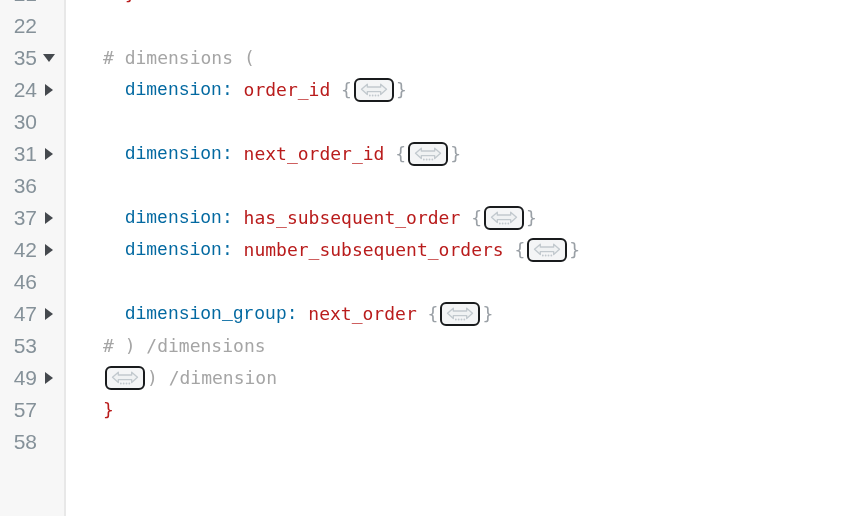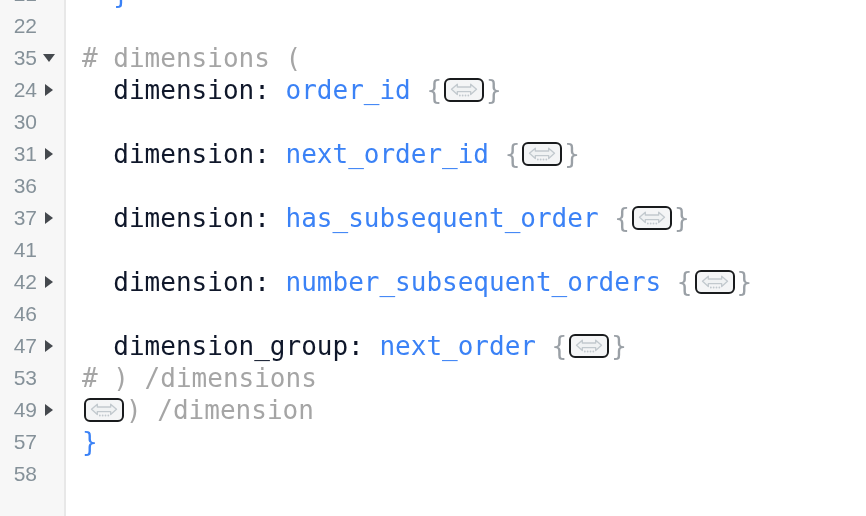--- a/index.html
+++ b/index.html
@@ -65,29 +65,30 @@
     border-top: 8px solid #45494e;
   }
   .fold-arrow .tri-right {
     width: 0; height: 0;
     border-top: 6px solid transparent;
     border-bottom: 6px solid transparent;
     border-left: 8px solid #45494e;
   }
   .code-content {
     padding-left: 16px;
-    font-size: 26px;
+    font-size: 18px;
     color: #3e4347;
     display: flex;
     align-items: center;
     white-space: pre;
+    margin-left: 21px;
   }
-  .tok-plain   { color: #3b82f6; }
+  .tok-plain   { color: #b91c1c; }
   .tok-comment { color: #a5a5a5; }
-  .tok-keyword { color: #0f172a; }
+  .tok-keyword { color: #0369a1; font-family: Liberation Mono, monospace; }
   .tok-brace   { color: #9aa0a6; }
   .fold-pill {
     display: inline-flex;
     align-items: center;
     justify-content: center;
     width: 36px;
     height: 20px;
     background: #f4f5f6;
     border: 2px solid #191b1d;
     border-radius: 6px;
@@ -121,21 +122,20 @@
               <circle cx="23.2" cy="16.6" r="1.1" fill="#c2c9ce"></circle>
             </svg></span><span class="tok-brace">}</span></div></div>
       <div class="line-row"><div class="gutter-cell"><span class="line-number">36</span><span class="fold-arrow"></span></div><div class="code-content"></div></div>
       <div class="line-row"><div class="gutter-cell"><span class="line-number">37</span><span class="fold-arrow"><span class="tri-right"></span></span></div><div class="code-content"><span class="tok-plain">  </span><span class="tok-keyword">dimension:</span><span class="tok-plain"> has_subsequent_order </span><span class="tok-brace">{</span><span class="fold-pill"><svg width="30" height="18" viewBox="0 0 36 20" xmlns="http://www.w3.org/2000/svg">
               <path d="M3,9.2 L10,3 L10,6.4 L26,6.4 L26,3 L33,9.2 L26,15.4 L26,12 L10,12 L10,15.4 Z" fill="#f0f2f3" stroke="#c2c9ce" stroke-width="1.6" stroke-linejoin="round"></path>
               <circle cx="13" cy="16.6" r="1.1" fill="#c2c9ce"></circle>
               <circle cx="16.4" cy="16.6" r="1.1" fill="#c2c9ce"></circle>
               <circle cx="19.8" cy="16.6" r="1.1" fill="#c2c9ce"></circle>
               <circle cx="23.2" cy="16.6" r="1.1" fill="#c2c9ce"></circle>
             </svg></span><span class="tok-brace">}</span></div></div>
-      <div class="line-row"><div class="gutter-cell"><span class="line-number">41</span><span class="fold-arrow"></span></div><div class="code-content"></div></div>
       <div class="line-row"><div class="gutter-cell"><span class="line-number">42</span><span class="fold-arrow"><span class="tri-right"></span></span></div><div class="code-content"><span class="tok-plain">  </span><span class="tok-keyword">dimension:</span><span class="tok-plain"> number_subsequent_orders </span><span class="tok-brace">{</span><span class="fold-pill"><svg width="30" height="18" viewBox="0 0 36 20" xmlns="http://www.w3.org/2000/svg">
               <path d="M3,9.2 L10,3 L10,6.4 L26,6.4 L26,3 L33,9.2 L26,15.4 L26,12 L10,12 L10,15.4 Z" fill="#f0f2f3" stroke="#c2c9ce" stroke-width="1.6" stroke-linejoin="round"></path>
               <circle cx="13" cy="16.6" r="1.1" fill="#c2c9ce"></circle>
               <circle cx="16.4" cy="16.6" r="1.1" fill="#c2c9ce"></circle>
               <circle cx="19.8" cy="16.6" r="1.1" fill="#c2c9ce"></circle>
               <circle cx="23.2" cy="16.6" r="1.1" fill="#c2c9ce"></circle>
             </svg></span><span class="tok-brace">}</span></div></div>
       <div class="line-row"><div class="gutter-cell"><span class="line-number">46</span><span class="fold-arrow"></span></div><div class="code-content"></div></div>
       <div class="line-row"><div class="gutter-cell"><span class="line-number">47</span><span class="fold-arrow"><span class="tri-right"></span></span></div><div class="code-content"><span class="tok-plain">  </span><span class="tok-keyword">dimension_group:</span><span class="tok-plain"> next_order </span><span class="tok-brace">{</span><span class="fold-pill"><svg width="30" height="18" viewBox="0 0 36 20" xmlns="http://www.w3.org/2000/svg">
               <path d="M3,9.2 L10,3 L10,6.4 L26,6.4 L26,3 L33,9.2 L26,15.4 L26,12 L10,12 L10,15.4 Z" fill="#f0f2f3" stroke="#c2c9ce" stroke-width="1.6" stroke-linejoin="round"></path>

